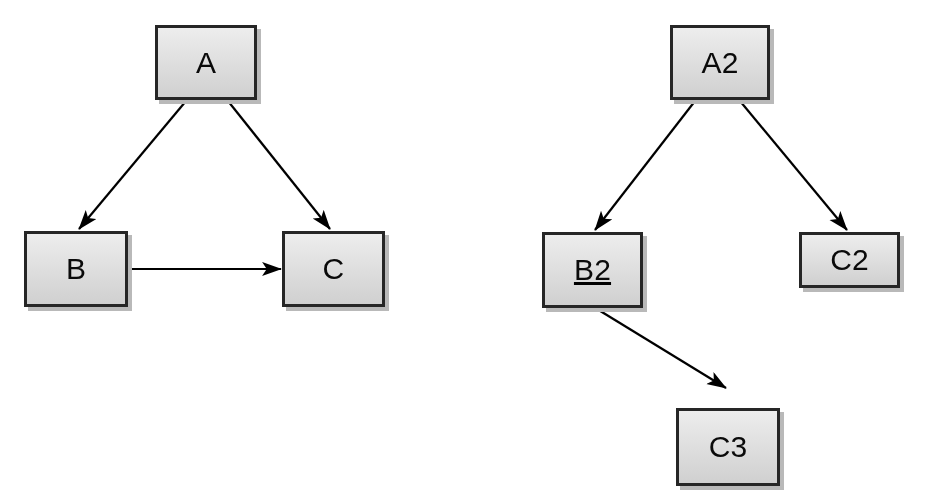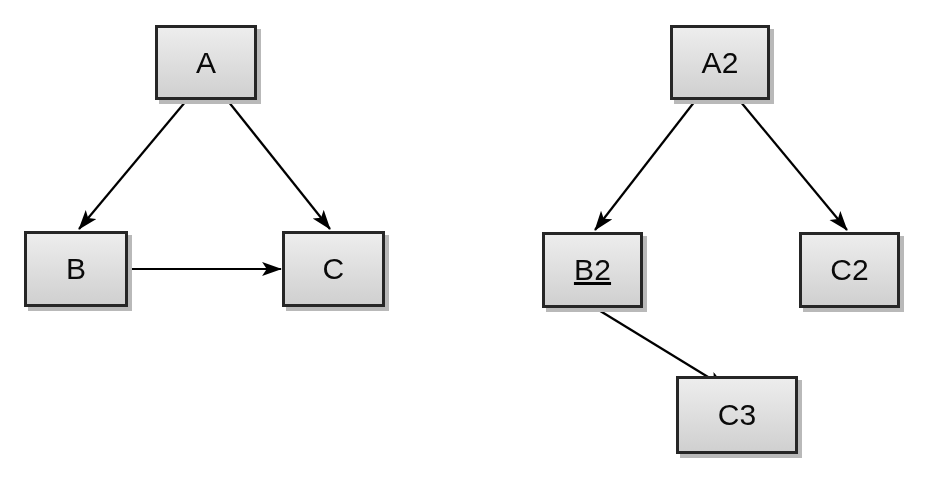--- a/index.html
+++ b/index.html
@@ -75,21 +75,21 @@
       </div>
       <div class="node" style="left: 282px; top: 231px; width: 103px; height: 76px; border-color: rgb(38, 38, 38); background: linear-gradient(rgb(237, 237, 237) 0%, rgb(208, 208, 208) 100%); box-shadow: rgb(185, 185, 185) 4px 4px 0px 0px;">
         <span class="node-label" style="color: rgb(10, 10, 10);">C</span>
       </div>
       <div class="node" style="left: 670px; top: 25px; width: 100px; height: 75px; border-color: rgb(38, 38, 38); background: linear-gradient(rgb(237, 237, 237) 0%, rgb(208, 208, 208) 100%); box-shadow: rgb(185, 185, 185) 4px 4px 0px 0px;">
         <span class="node-label" style="color: rgb(10, 10, 10);">A2</span>
       </div>
       <div class="node" style="left: 542px; top: 232px; width: 101px; height: 76px; border-color: rgb(38, 38, 38); background: linear-gradient(rgb(237, 237, 237) 0%, rgb(208, 208, 208) 100%); box-shadow: rgb(185, 185, 185) 4px 4px 0px 0px; text-decoration: underline;">
         <span class="node-label" style="color: rgb(10, 10, 10);">B2</span>
       </div>
-      <div class="node" style="left: 799px; top: 232px; width: 101px; height: 76px; border-color: rgb(38, 38, 38); background: linear-gradient(rgb(237, 237, 237) 0%, rgb(208, 208, 208) 100%); box-shadow: rgb(185, 185, 185) 4px 4px 0px 0px; align-items: center;">
+      <div class="node" style="left: 799px; top: 232px; width: 101px; height: 56px; border-color: rgb(38, 38, 38); background: linear-gradient(rgb(237, 237, 237) 0%, rgb(208, 208, 208) 100%); box-shadow: rgb(185, 185, 185) 4px 4px 0px 0px; align-items: center;">
         <span class="node-label" style="color: rgb(10, 10, 10);">C2</span>
       </div>
-      <div class="node" style="left: 676px; top: 376px; width: 122px; height: 78px; border-color: rgb(38, 38, 38); background: linear-gradient(rgb(237, 237, 237) 0%, rgb(208, 208, 208) 100%); box-shadow: rgb(185, 185, 185) 4px 4px 0px 0px;">
+      <div class="node" style="left: 676px; top: 408px; width: 104px; height: 78px; border-color: rgb(38, 38, 38); background: linear-gradient(rgb(237, 237, 237) 0%, rgb(208, 208, 208) 100%); box-shadow: rgb(185, 185, 185) 4px 4px 0px 0px;">
         <span class="node-label" style="color: rgb(10, 10, 10);">C3</span>
       </div>
     </div>
 
 </div>
 
 </body></html>

